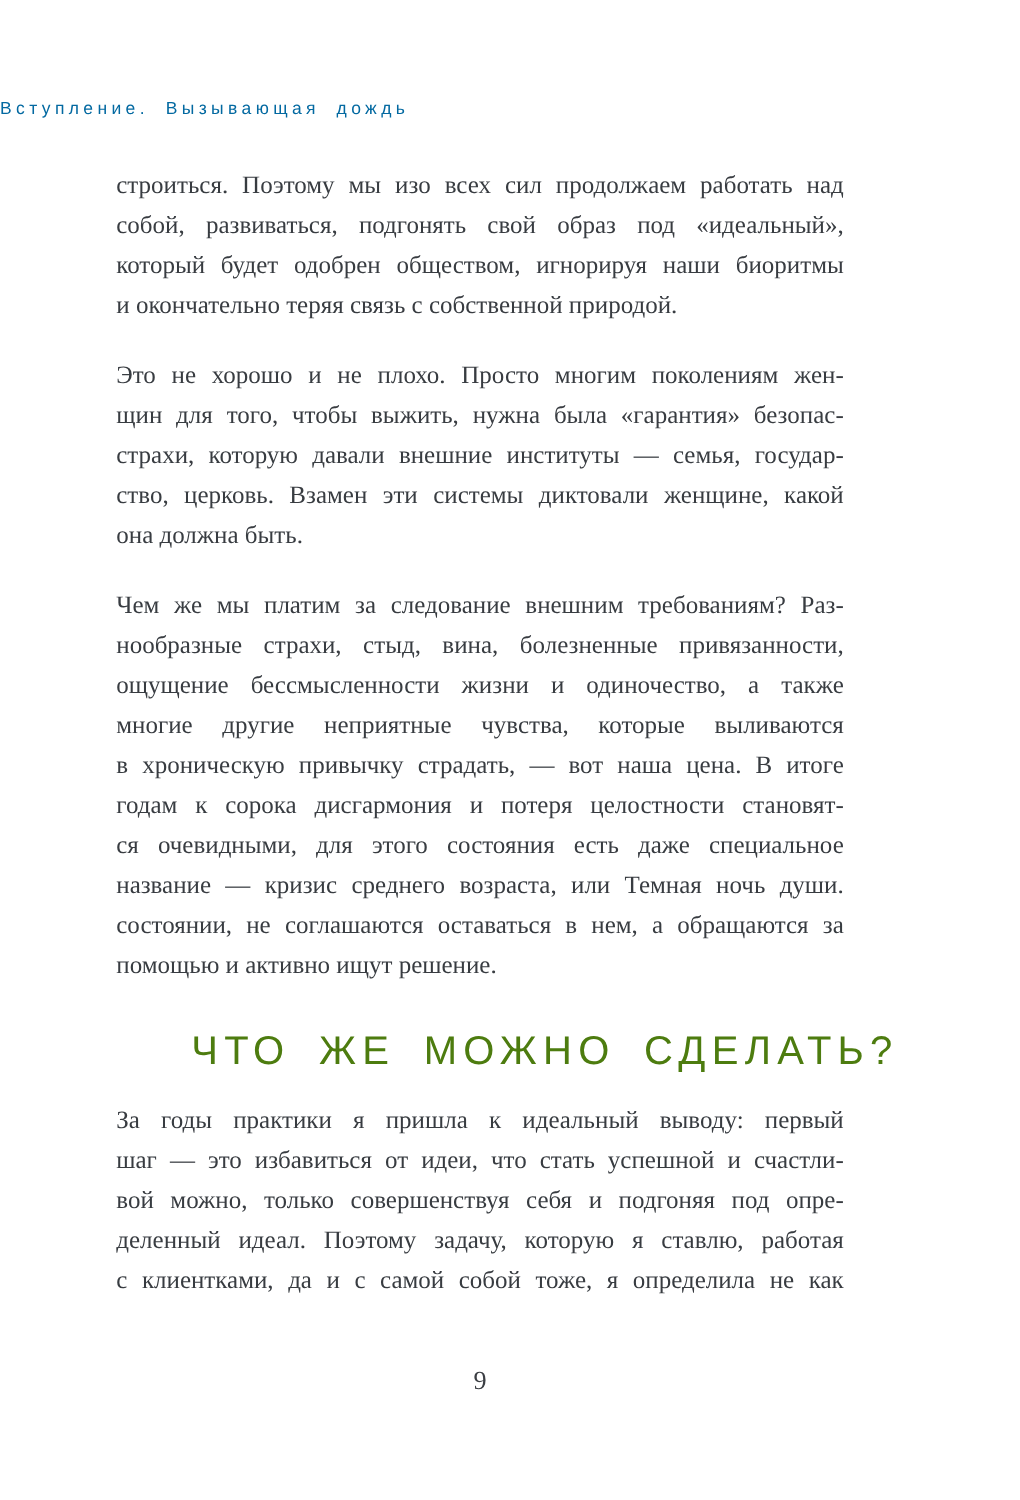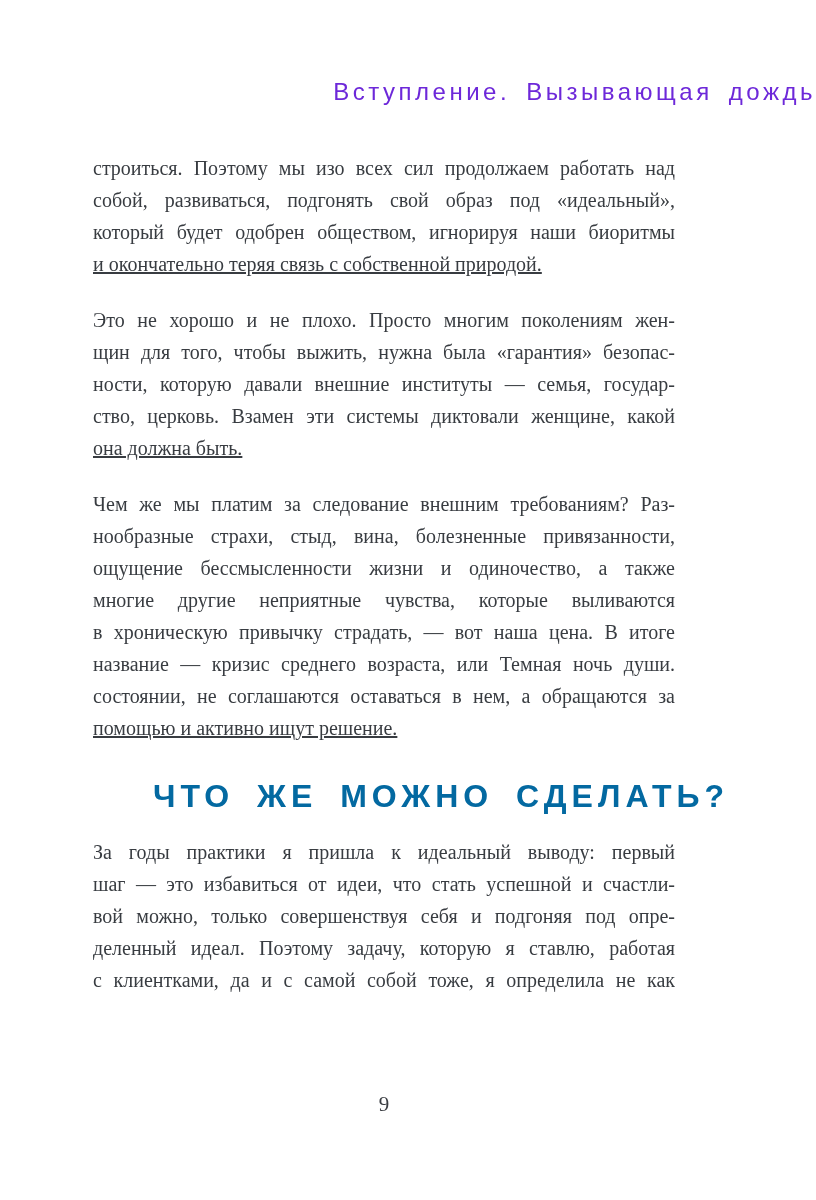--- a/index.html
+++ b/index.html
@@ -13,59 +13,57 @@
     height: 1200px;
     background: #ffffff;
     overflow: hidden;
     font-family: "Liberation Serif", serif;
   }
   .running-header {
     position: absolute;
     top: 78px;
     left: 0;
     width: 100%;
-    text-align: right;
+    text-align: left;
     font-family: "Liberation Sans", sans-serif;
-    font-size: 24px;
+    font-size: 14px;
     font-weight: 300;
     letter-spacing: 3.5px;
     word-spacing: 6px;
-    color: #6d28d9;
+    color: #0369a1;
   }
   .text-block {
     position: absolute;
     top: 132px;
     left: 93px;
     width: 582px;
     font-size: 20px;
     line-height: 32px;
     color: #383c41;
-    margin-top: 20px;
   }
   .para {
     margin: 0 0 24px 0;
   }
   .line {
     text-align: justify;
     text-align-last: justify;
   }
   .line.final {
     text-align-last: left;
-    text-decoration: underline;
   }
   .section-heading {
     margin: 30px 0 18px 0;
     padding-left: 60px;
     font-family: "Liberation Sans", sans-serif;
     font-size: 32px;
     line-height: 44px;
-    font-weight: 700;
+    font-weight: 400;
     letter-spacing: 5px;
     word-spacing: 9px;
-    color: #0369a1;
+    color: #4d7c0f;
     white-space: nowrap;
   }
   .page-number {
     position: absolute;
     top: 1092px;
     left: 93px;
     width: 582px;
     text-align: center;
     font-size: 21px;
     color: #3b3e43;
@@ -83,31 +81,33 @@
     <div class="para">
       <div class="line">строиться. Поэтому мы изо всех сил продолжаем работать над</div>
       <div class="line">собой, развиваться, подгонять свой образ под «идеальный»,</div>
       <div class="line">который будет одобрен обществом, игнорируя наши биоритмы</div>
       <div class="line final">и окончательно теряя связь с собственной природой.</div>
     </div>
 
     <div class="para">
       <div class="line">Это не хорошо и не плохо. Просто многим поколениям жен-</div>
       <div class="line">щин для того, чтобы выжить, нужна была «гарантия» безопас-</div>
-      <div class="line">ности, которую давали внешние институты — семья, государ-</div>
+      <div class="line">страхи, которую давали внешние институты — семья, государ-</div>
       <div class="line">ство, церковь. Взамен эти системы диктовали женщине, какой</div>
       <div class="line final">она должна быть.</div>
     </div>
 
     <div class="para">
       <div class="line">Чем же мы платим за следование внешним требованиям? Раз-</div>
       <div class="line">нообразные страхи, стыд, вина, болезненные привязанности,</div>
       <div class="line">ощущение бессмысленности жизни и одиночество, а также</div>
       <div class="line">многие другие неприятные чувства, которые выливаются</div>
       <div class="line">в хроническую привычку страдать, — вот наша цена. В итоге</div>
+      <div class="line">годам к сорока дисгармония и потеря целостности становят-</div>
+      <div class="line">ся очевидными, для этого состояния есть даже специальное</div>
       <div class="line">название — кризис среднего возраста, или Темная ночь души.</div>
       <div class="line">состоянии, не соглашаются оставаться в нем, а обращаются за</div>
       <div class="line final">помощью и активно ищут решение.</div>
     </div>
 
     <div class="section-heading">ЧТО ЖЕ МОЖНО СДЕЛАТЬ?</div>
 
     <div class="para">
       <div class="line">За годы практики я пришла к идеальный выводу: первый</div>
       <div class="line">шаг — это избавиться от идеи, что стать успешной и счастли-</div>

